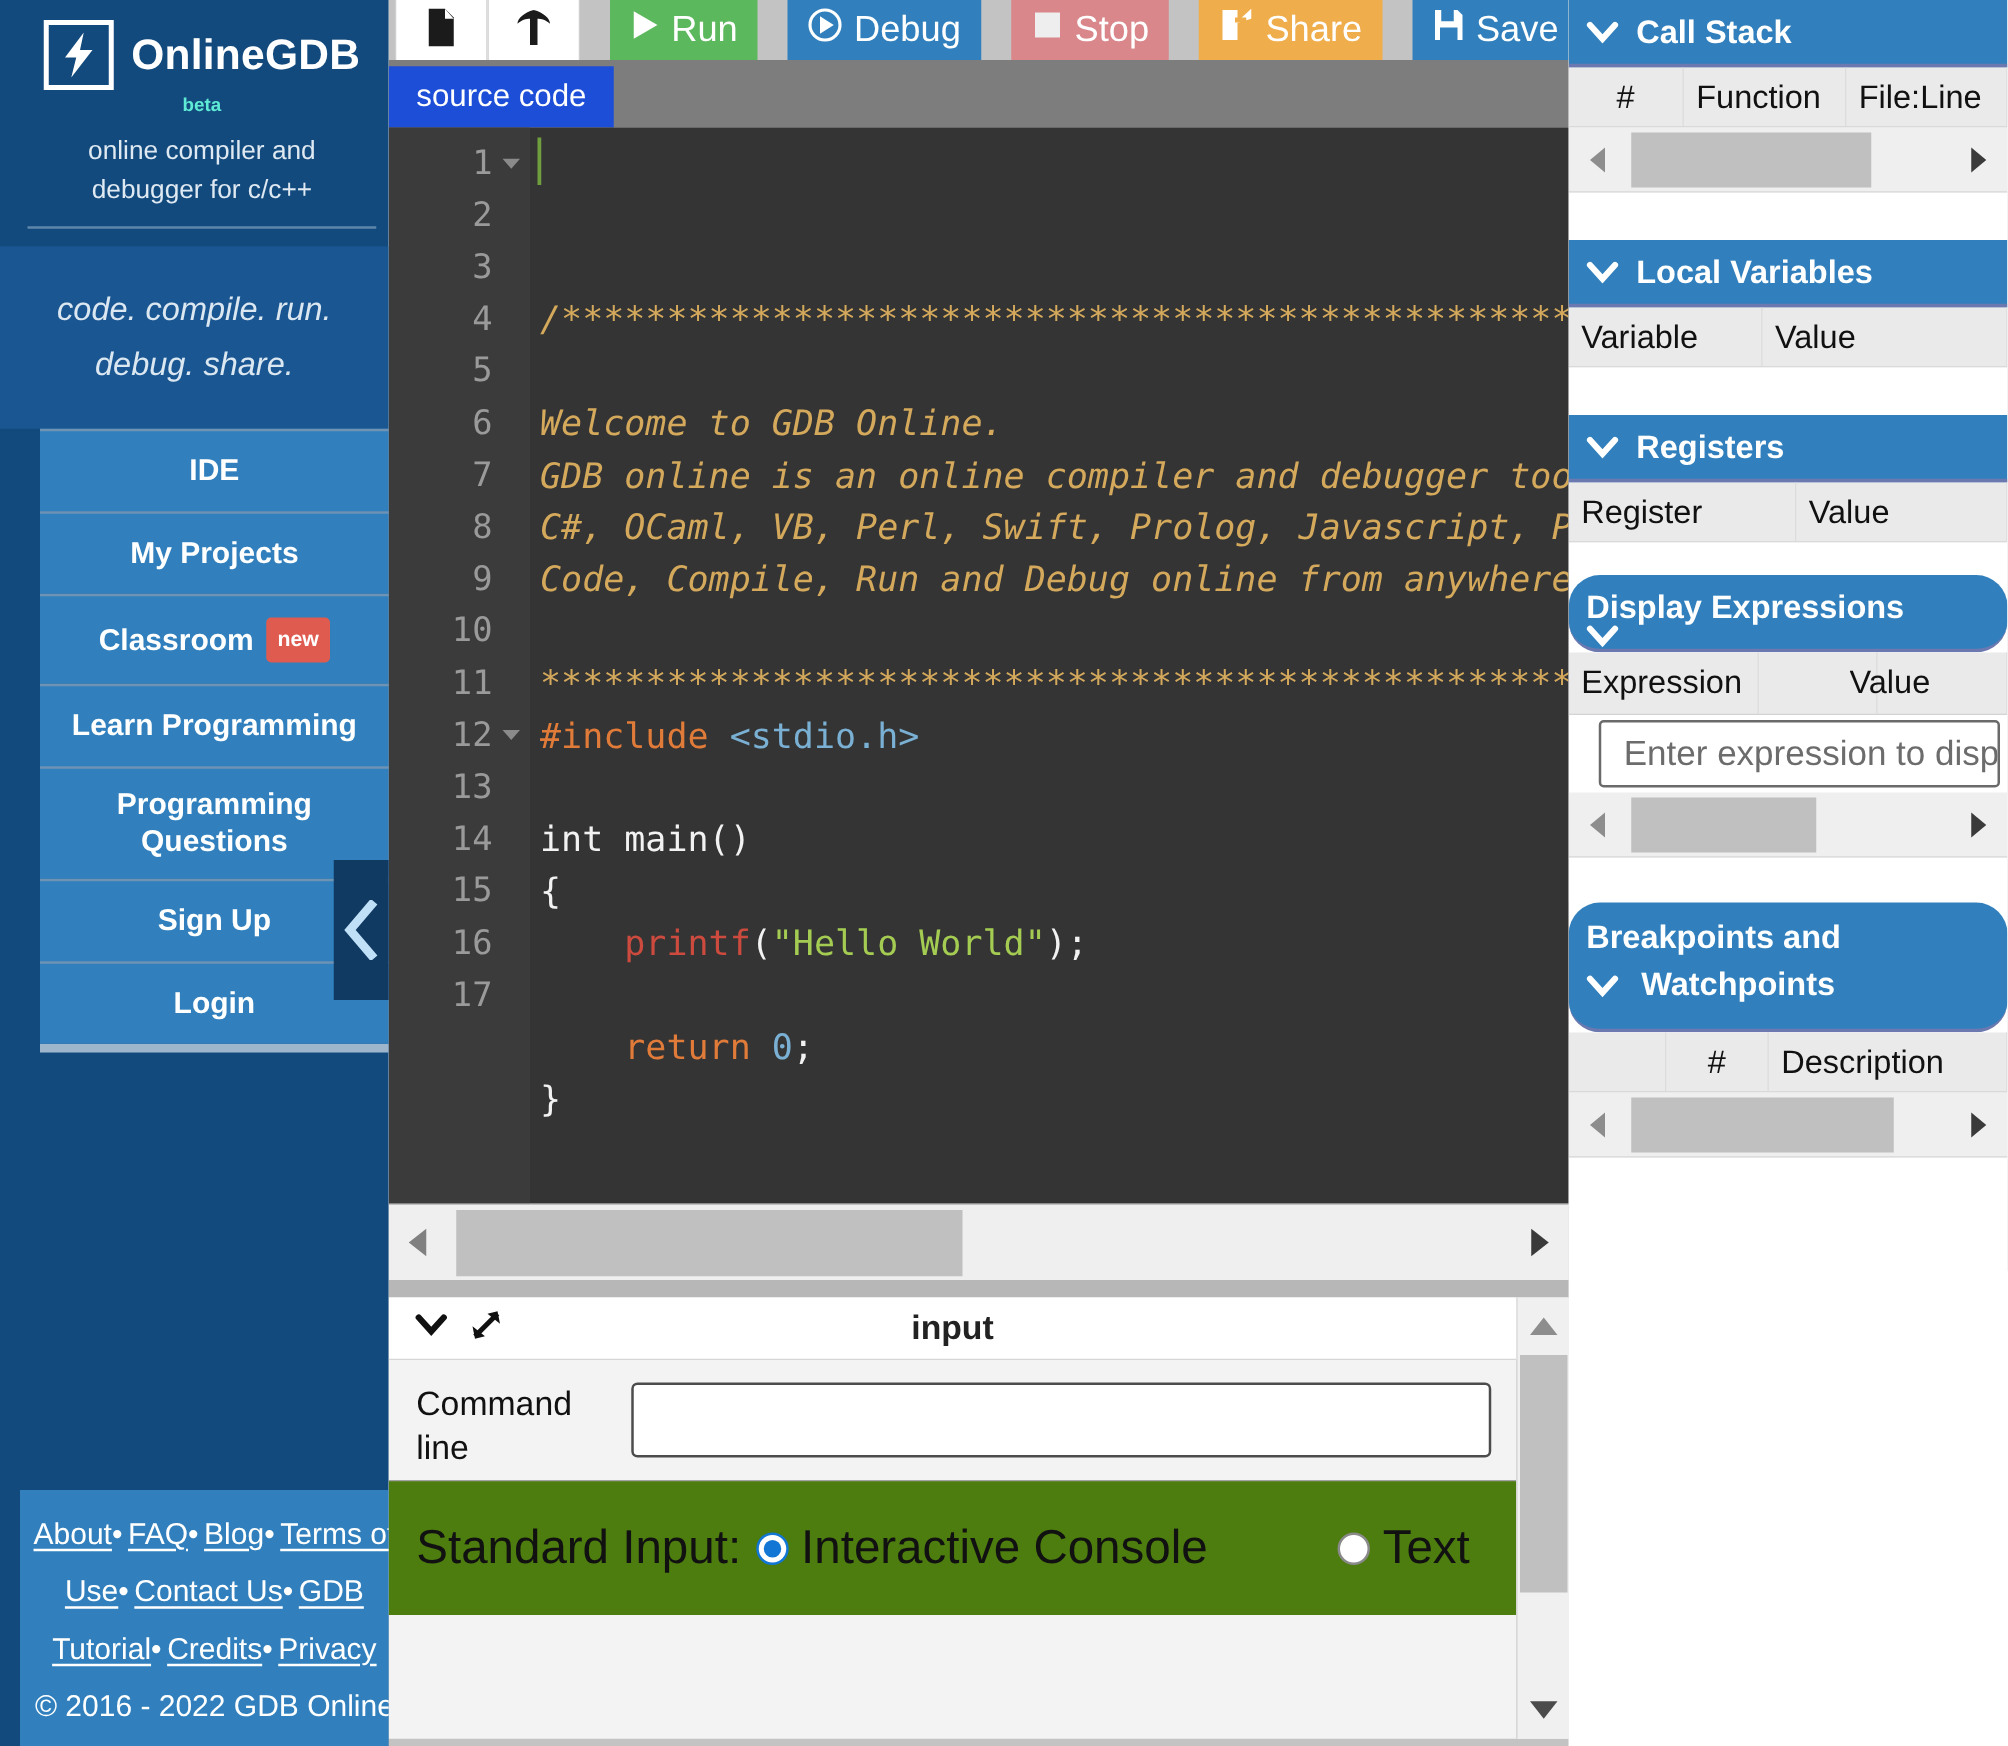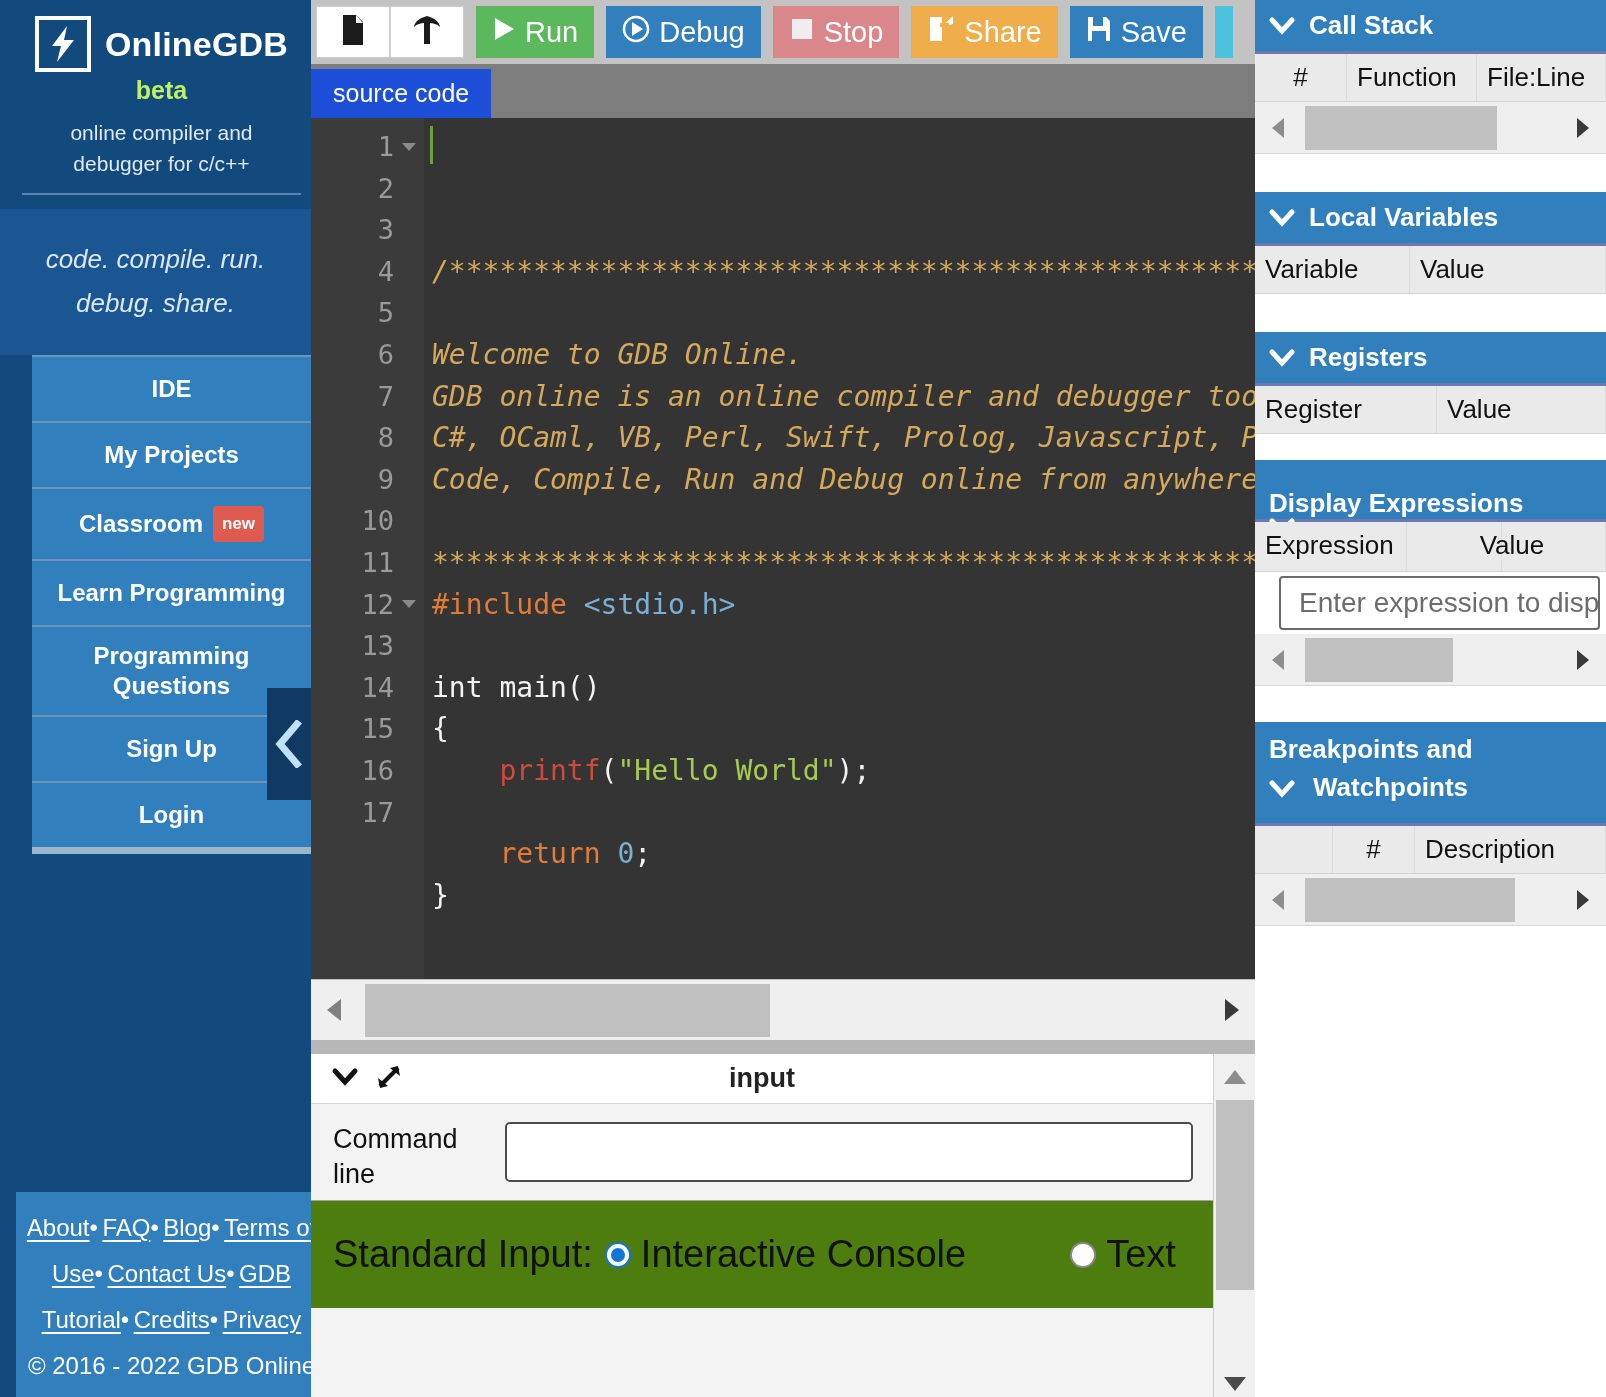--- a/index.html
+++ b/index.html
@@ -23,21 +23,21 @@
   }
   .brand-box { padding: 16px 10px 14px 22px; text-align: center; }
   .brand-row { display: flex; align-items: center; justify-content: center; gap: 14px; }
   .logo-sq {
     width: 56px; height: 56px; border: 4px solid #ffffff;
     display: flex; align-items: center; justify-content: center;
     flex: 0 0 56px;
   }
   .logo-sq svg { display: block; }
   .brand-name { font-size: 34px; font-weight: bold; letter-spacing: .2px; color: #fff; }
-  .brand-beta { font-size: 25px; font-weight: bold; margin-top: 4px; color: #bef264; }
+  .brand-beta { font-size: 15px; font-weight: bold; margin-top: 4px; color: #5eead4; }
   .brand-sub {
     font-size: 21px; line-height: 31px; color: #dfe9f2;
     margin-top: 12px; padding: 0 16px;
   }
   .brand-rule { height: 2px; background: #5e86ab; margin-top: 14px; }
   .tagline {
     text-align: center; font-style: italic; font-size: 26px;
     line-height: 44px; color: #dbe7f1; padding: 28px 12px 30px 12px;
     background: #1a5691;
   }
@@ -93,23 +93,23 @@
 
   
   #center {
     width: 944px; flex: 0 0 944px;
     height: 1397px;
     background: #c3c3c3;
     position: relative;
     overflow: hidden;
   }
   .toolbar {
-    height: 64px; background: #c3c3c3;
+    height: 48px; background: #c3c3c3;
     display: flex; align-items: center;
-    padding-left: 5px; gap: 4px;
+    padding-left: 5px; gap: 16px;
     overflow: hidden;
   }
   .tb-icon-group { display: flex; }
   .tb-icon-btn {
     width: 74px; height: 52px; background: #ffffff;
     border: 1px solid #cfcfcf;
     display: flex; align-items: center; justify-content: center;
     cursor: pointer;
   }
   .tb-btn {
@@ -286,21 +286,21 @@
   .dbg-head {
     background: #3180bd; color: #ffffff;
     font-size: 26px; font-weight: bold;
     padding: 10px 14px;
     display: flex; align-items: center; gap: 14px;
     border-bottom: 3px solid #6b79b0;
     cursor: pointer;
     min-height: 50px;
   }
   .dbg-head .chev { flex: 0 0 26px; display: flex; align-items: center; }
-  .dbg-head.wrap { display: block; line-height: 38px; padding: 24px 14px; }
+  .dbg-head.wrap { display: block; line-height: 38px; padding: 6px 14px; border-radius: 25px; }
   .dbg-head.wrap .chev { display: inline-block; vertical-align: middle; margin-right: 10px; }
   .dbg-thead {
     display: flex; background: #eaeaea;
     border-bottom: 1px solid #d3d3d3;
     font-size: 26px; color: #111;
   }
   .dbg-th {
     padding: 8px 10px; border-right: 1px solid #dcdcdc;
     white-space: nowrap; overflow: hidden;
   }

